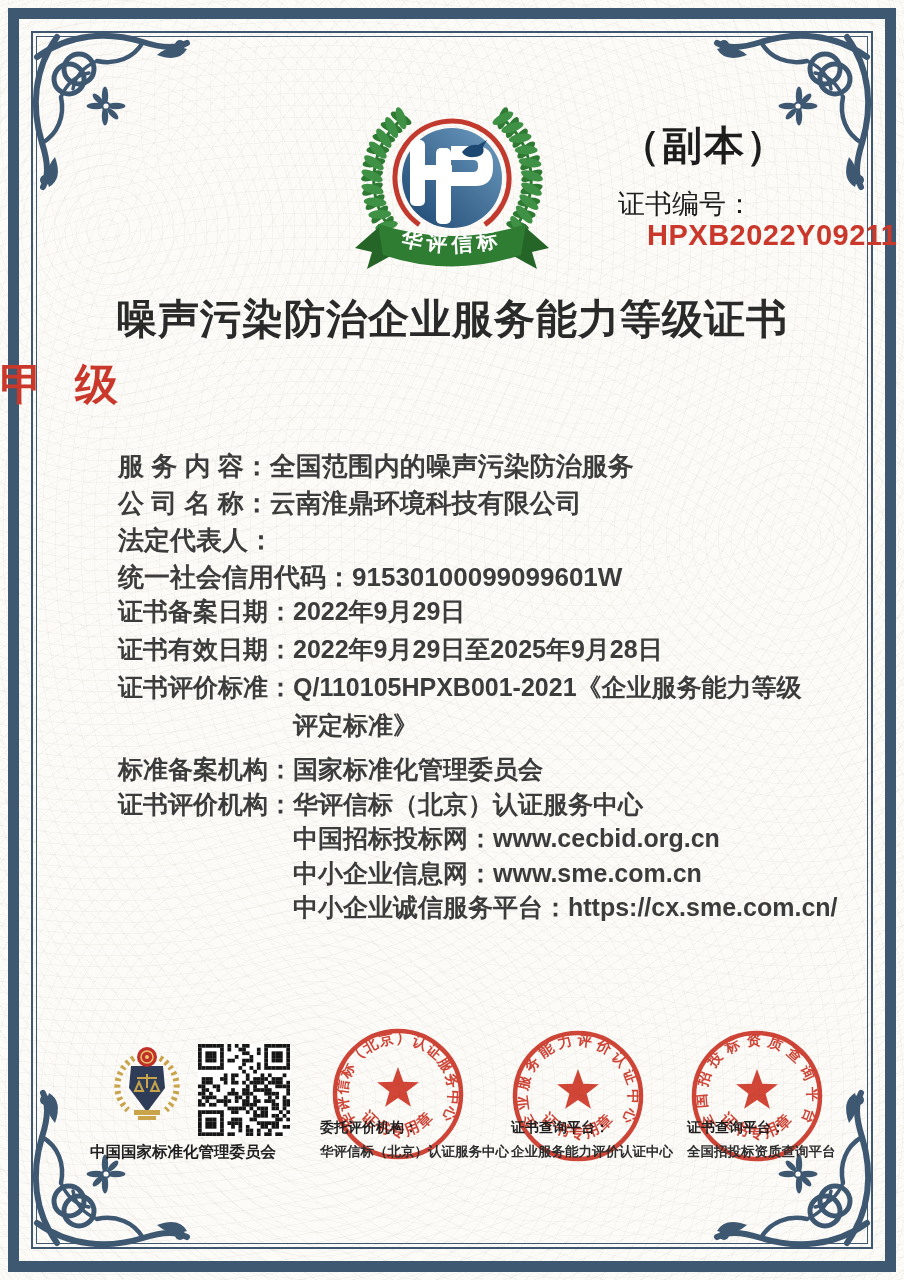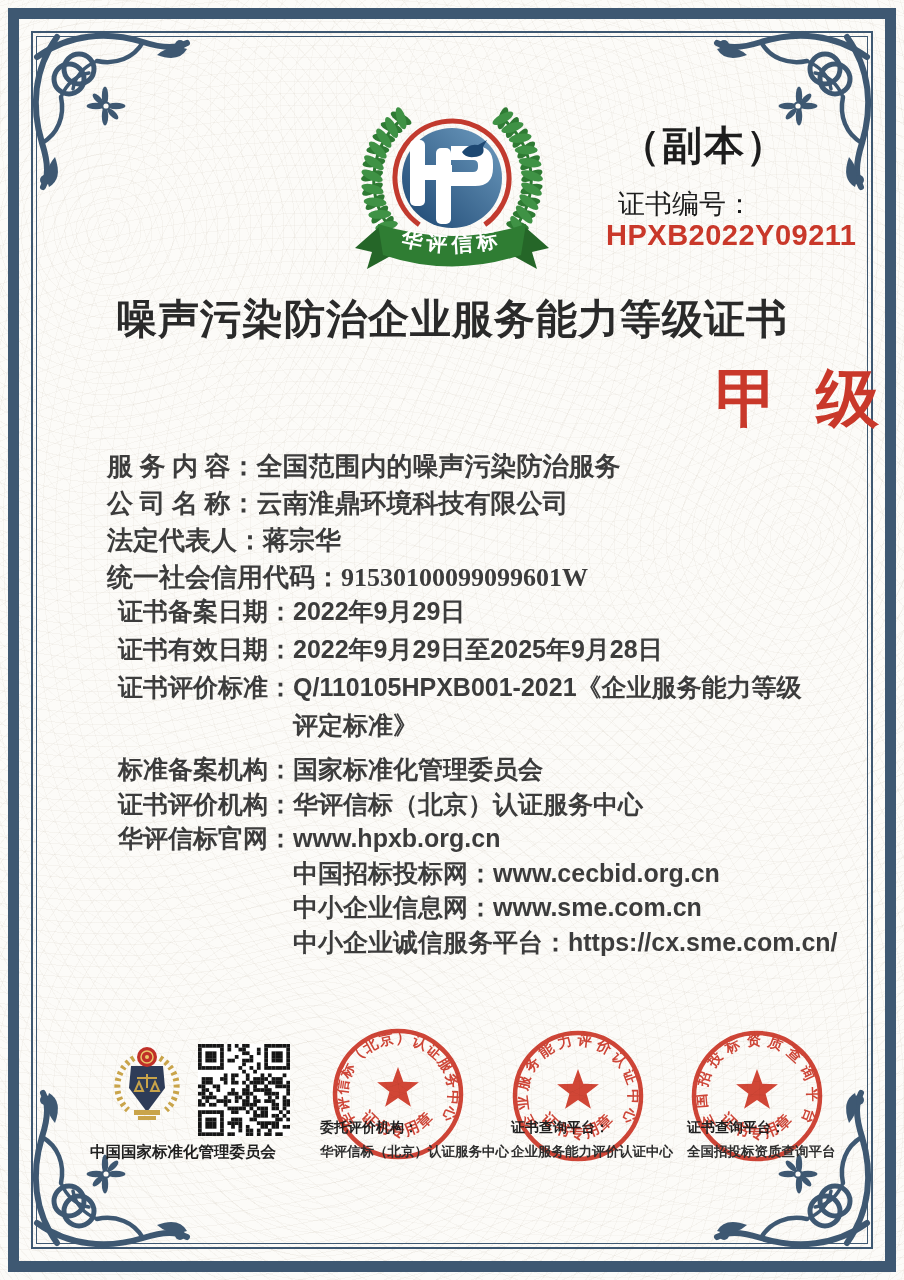--- a/index.html
+++ b/index.html
@@ -31,32 +31,32 @@
   .frame-c{position:absolute;inset:36px;border:1.5px solid var(--frame);pointer-events:none;}
   .corner{position:absolute;width:168px;height:168px;pointer-events:none;}
   .corner.tl{left:25px;top:25px;}
   .corner.tr{right:25px;top:25px;transform:scaleX(-1);}
   .corner.bl{left:25px;bottom:25px;transform:scaleY(-1);}
   .corner.br{right:25px;bottom:25px;transform:scale(-1,-1);}
 
   .abs{position:absolute;}
   .copy-label{left:606px;top:118px;font-size:40px;font-weight:700;color:#1d1d1d;letter-spacing:2px;margin-left:14px;}
   .certno-label{left:618px;top:186px;font-size:27px;font-weight:400;color:#1d1d1d;}
-  .certno{left:606px;top:219px;font-size:29px;font-weight:700;color:var(--red);letter-spacing:0.5px;}
+  .certno{left:647px;top:219px;font-size:29px;font-weight:700;color:var(--red);letter-spacing:0.5px;}
 
   .title{left:0;right:0;top:292px;text-align:center;font-size:41px;font-weight:700;
          color:var(--ink);letter-spacing:1px;}
-  .grade{left:0;right:15px;top:356px;text-align:right;font-size:63px;font-weight:700;
+  .grade{left:0;right:5px;top:356px;text-align:left;font-size:43px;font-weight:700;
          color:var(--red);letter-spacing:10px;}
 
   .info-block{position:absolute;color:var(--body);font-weight:700;}
   .row{display:flex;align-items:flex-start;}
   .lbl{white-space:pre;flex:none;}
   .val{flex:1;min-width:0;}
-  .company{left:107px;top:448px;font-size:26px;line-height:37px;width:700px;font-family:Liberation Serif, serif;}
+  .company{left:118px;top:448px;font-size:26px;line-height:37px;width:700px;}
   .certinfo{left:118px;top:592px;font-size:25px;line-height:38px;width:700px;}
   .certinfo .val{max-width:528px;}
   .query{left:118px;top:752px;font-size:25px;line-height:34.5px;width:720px;}
 
   .footer-caption{position:absolute;z-index:6;color:#1f1f1f;}
   .authority-caption{left:90px;top:1142px;width:228px;
         font-size:15.5px;font-weight:700;}
   .seal-caption{width:200px;}
   .seal-caption .cl{font-size:14px;font-weight:700;white-space:nowrap;}
   .seal-caption .cv{font-size:13.5px;font-weight:600;white-space:nowrap;margin-top:6px;color:#2e2e2e;}
@@ -201,21 +201,20 @@
     <div class="row">
       <span class="lbl">服 务 内 容：</span>
       <span class="val">全国范围内的噪声污染防治服务</span>
     </div>
     <div class="row">
       <span class="lbl">公 司 名 称：</span>
       <span class="val">云南淮鼎环境科技有限公司</span>
     </div>
     <div class="row">
       <span class="lbl">法定代表人：</span>
-      <span class="val">蒋宗华</span>
     </div>
     <div class="row">
       <span class="lbl">统一社会信用代码：</span>
       <span class="val">91530100099099601W</span>
     </div>
   </div>
 
   <div class="info-block certinfo">
     <div class="row">
       <span class="lbl">证书备案日期：</span>
@@ -234,21 +233,20 @@
   <div class="info-block query">
     <div class="row">
       <span class="lbl">标准备案机构：</span>
       <span class="val">国家标准化管理委员会</span>
     </div>
     <div class="row">
       <span class="lbl">证书评价机构：</span>
       <span class="val">华评信标（北京）认证服务中心</span>
     </div>
     <div class="row" id="query-ref-row">
-      <span class="val">华评信标官网：www.hpxb.org.cn</span>
     </div>
     <div class="row indent" style="padding-left: 175px;">
       <span class="val">中国招标投标网：www.cecbid.org.cn</span>
     </div>
     <div class="row indent" style="padding-left: 175px;">
       <span class="val">中小企业信息网：www.sme.com.cn</span>
     </div>
     <div class="row indent" style="padding-left: 175px;">
       <span class="val">中小企业诚信服务平台：https://cx.sme.com.cn/</span>
     </div>

